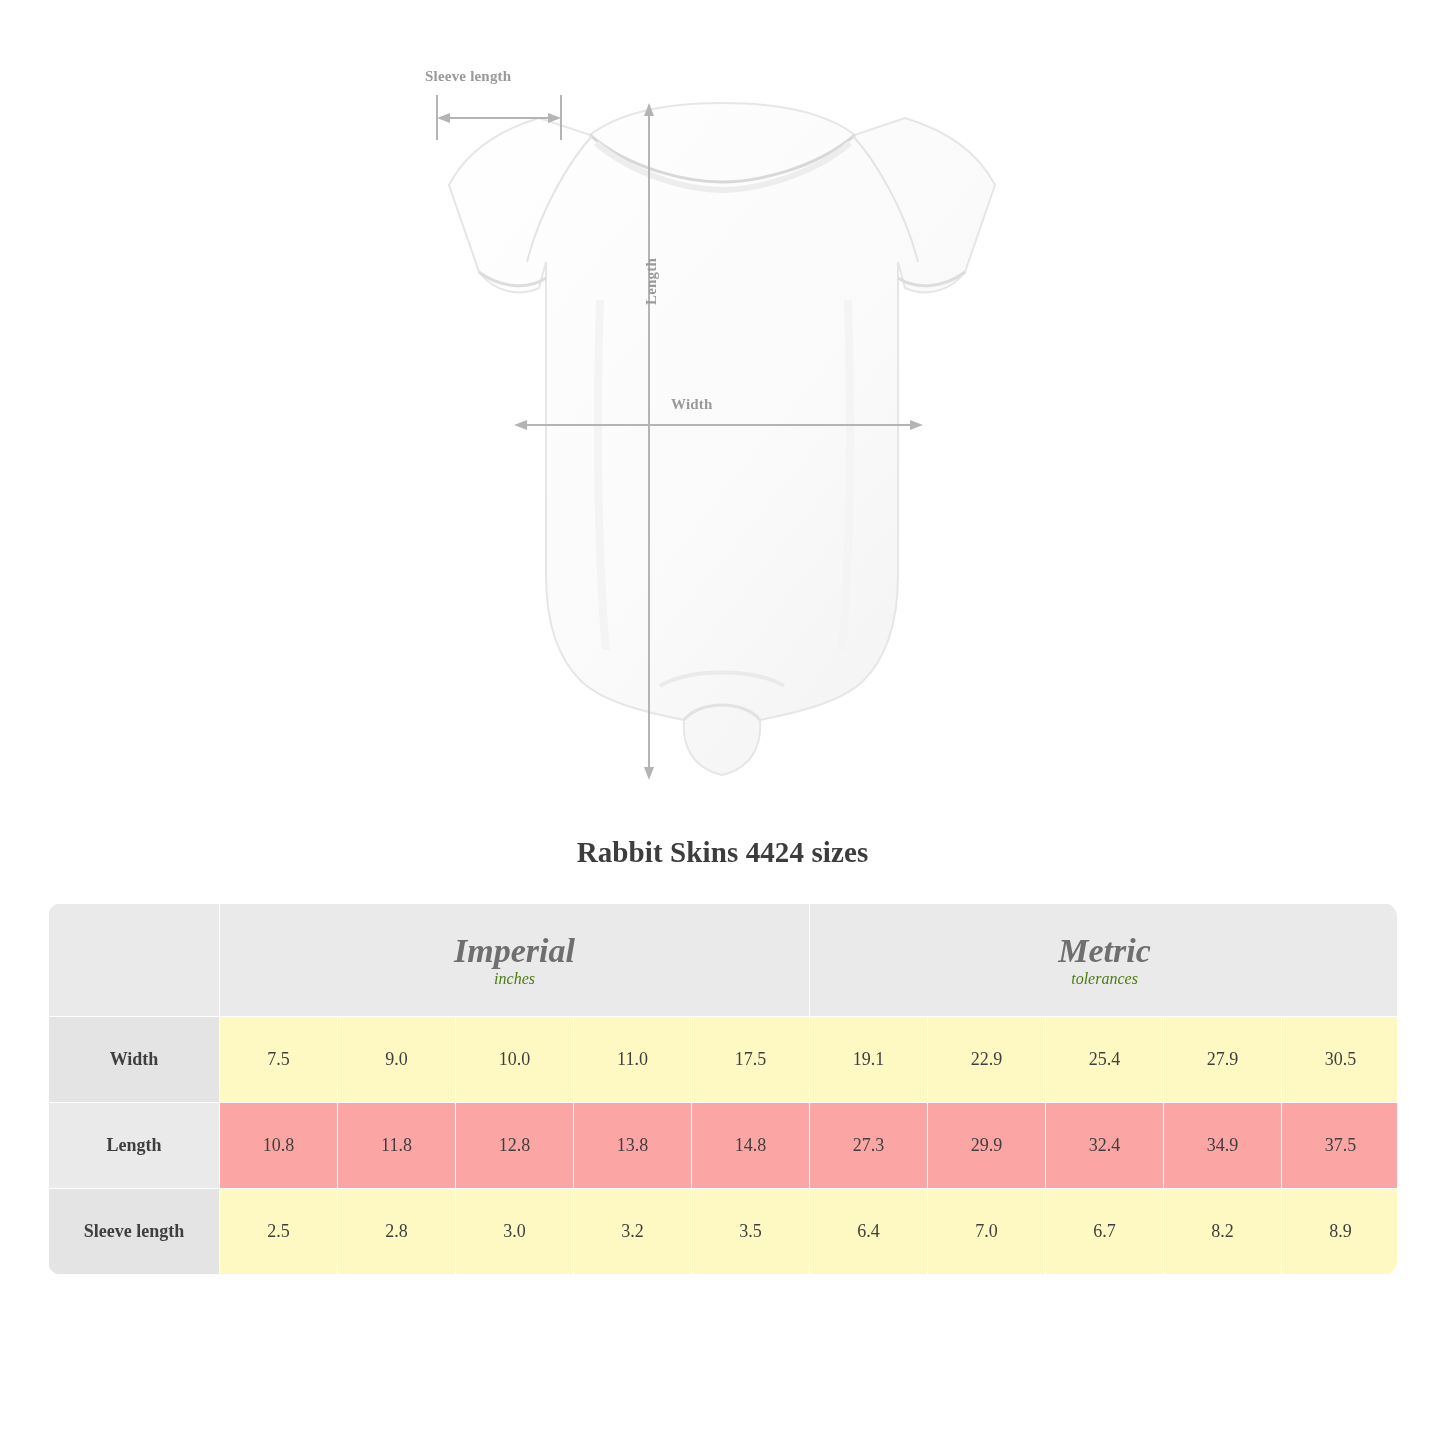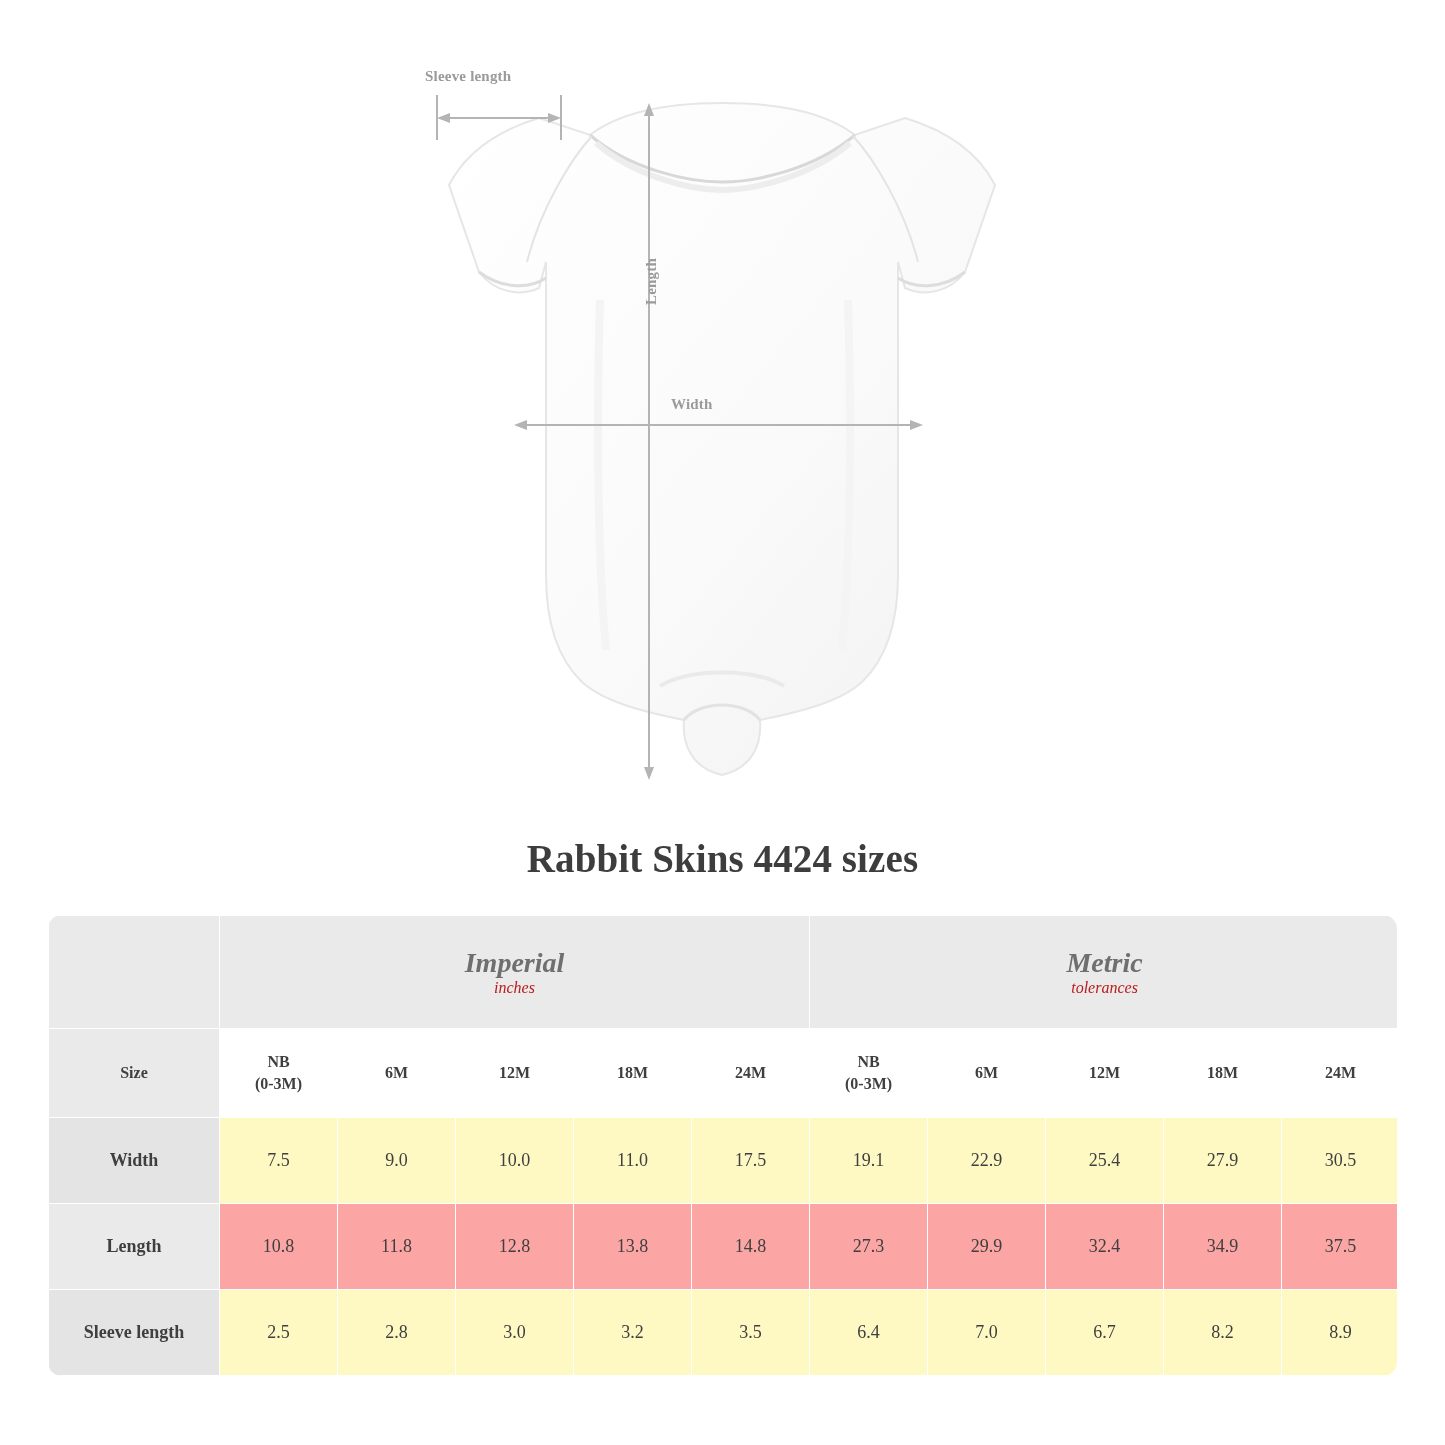--- a/index.html
+++ b/index.html
@@ -53,21 +53,21 @@
     transform: rotate(-90deg);
     transform-origin: left top;
   }
 
   
   .title-block {
     text-align: center;
     margin-top: 6px;
   }
   .chart-title {
-    font-size: 39px;
+    font-size: 29px;
     font-weight: bold;
     color: #3d3d3d;
     margin: 0;
     letter-spacing: 0.1px;
   }
   .chart-note {
     font-size: 17px;
     font-style: italic;
     color: #575757;
     margin-top: 16px;
@@ -89,29 +89,29 @@
     border: 1px solid #ffffff;
     text-align: center;
     vertical-align: middle;
   }
   .unit-head td {
     background: #eaeaea;
     height: 112px;
     padding: 0;
   }
   .unit-name {
-    font-size: 28px;
+    font-size: 34px;
     font-style: italic;
     font-weight: bold;
     color: #6f6f6f;
   }
   .unit-sub {
     font-size: 16px;
     font-style: italic;
-    color: #b91c1c;
+    color: #4d7c0f;
     margin-top: 0;
   }
   .col-head td {
     background: #ffffff;
     height: 86px;
     font-size: 16px;
     font-weight: bold;
     color: #3f3f3f;
     line-height: 1.35;
   }
@@ -239,33 +239,20 @@
           <td></td>
           <td colspan="5">
             <div class="unit-name">Imperial</div>
             <div class="unit-sub">inches</div>
           </td>
           <td colspan="5">
             <div class="unit-name">Metric</div>
             <div class="unit-sub">tolerances</div>
           </td>
         </tr>
-        <tr class="col-head">
-          <td class="rowlabel">Size</td>
-          <td>NB<br>(0-3M)</td>
-          <td>6M</td>
-          <td>12M</td>
-          <td>18M</td>
-          <td>24M</td>
-          <td>NB<br>(0-3M)</td>
-          <td>6M</td>
-          <td>12M</td>
-          <td>18M</td>
-          <td>24M</td>
-        </tr>
       </thead>
       <tbody>
         <tr class="alt">
           <td class="rowlabel">Width</td>
           <td>7.5</td>
           <td>9.0</td>
           <td>10.0</td>
           <td>11.0</td>
           <td>17.5</td>
           <td>19.1</td>

